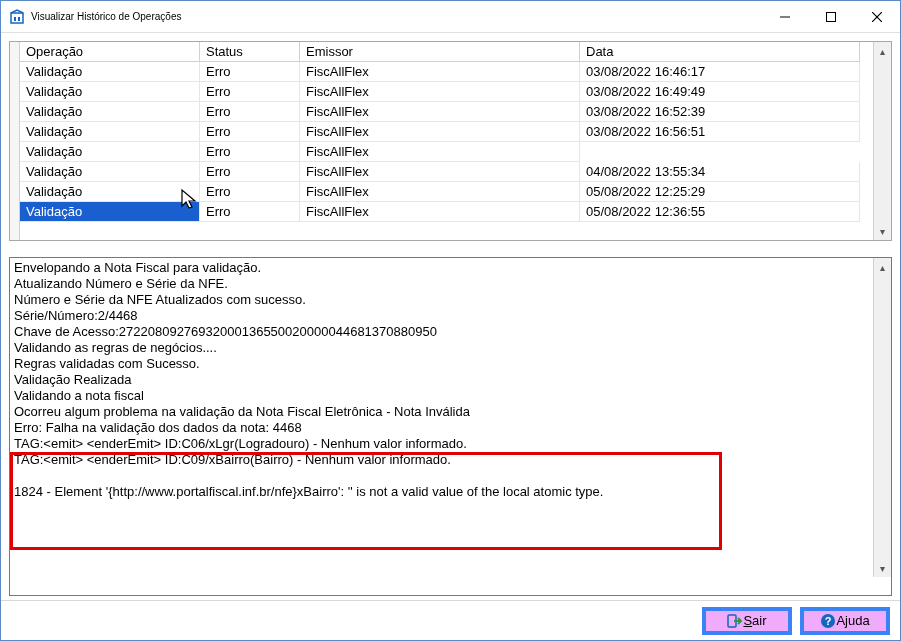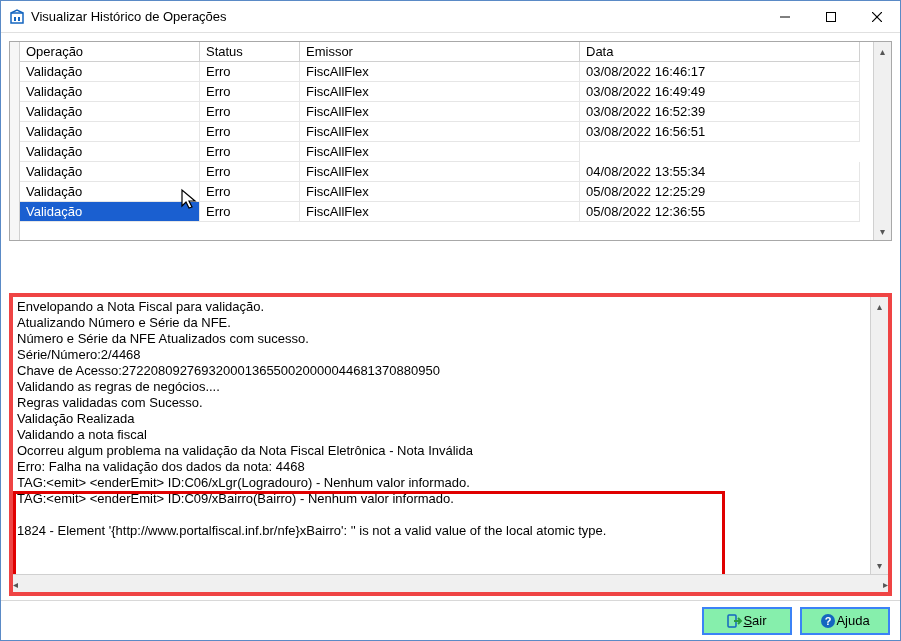--- a/index.html
+++ b/index.html
@@ -28,21 +28,21 @@
     align-items: center;
     padding: 0 0 0 8px;
     background: #fff;
     border-bottom: 1px solid #e0e0e0;
   }
   .titlebar-icon {
     width: 16px; height: 16px;
     margin-right: 6px;
     display: inline-flex; align-items: center; justify-content:center;
   }
-  .titlebar-title { flex: 0 0 auto; font-size: 13px; }
+  .titlebar-title { flex: 0 0 auto; font-size: 10px; }
   .titlebar-spacer { flex: 1; }
   .winbtn {
     width: 46px; height: 31px;
     display: flex; align-items: center; justify-content: center;
     font-family: "Segoe UI Symbol", sans-serif;
     font-size: 12px;
   }
 
   .content {
     flex: 1;
@@ -96,27 +96,26 @@
     background:#f0f0f0;
     display:flex; flex-direction:column; justify-content:space-between;
     border-left:1px solid #d0d0d0;
   }
   .scroll-arrow {
     height:18px; display:flex; align-items:center; justify-content:center;
     font-size:10px; color:#555;
   }
 
   .log-wrap {
-    border:4px solid #ef4444;
+    border:1px solid #ef4444;
     flex:1;
     display:flex;
-    flex-direction:column;
+    flex-direction:row;
     position:relative;
     overflow:hidden;
-    margin-top:36px;
   }
   .log-body {
     flex:1;
     overflow:hidden;
     position:relative;
     padding:2px 4px 2px 4px;
   }
   .log-line { font-size:13px; line-height:16px; white-space:nowrap; }
   .log-vscroll {
     position:absolute; right:0; top:0; bottom:18px; width:18px;
@@ -133,22 +132,22 @@
     pointer-events:none;
   }
 
   .footer {
     height:40px;
     border-top:1px solid #d8d8d8;
     display:flex; justify-content:flex-end; align-items:center;
     padding:4px 10px; gap:8px;
   }
   .btn {
-    border:2px solid #3b82f6;
-    background:#86efac;
+    border:4px solid #3b82f6;
+    background:#f0abfc;
     height:28px;
     min-width:90px;
     padding:0 12px;
     display:flex; align-items:center; justify-content:center;
     font-size:13px;
   }
   .btn .icon { width:16px; height:16px; display:inline-flex; align-items:center; justify-content:center; }
   .btn u { text-decoration:underline; }
 
   .cursor {

